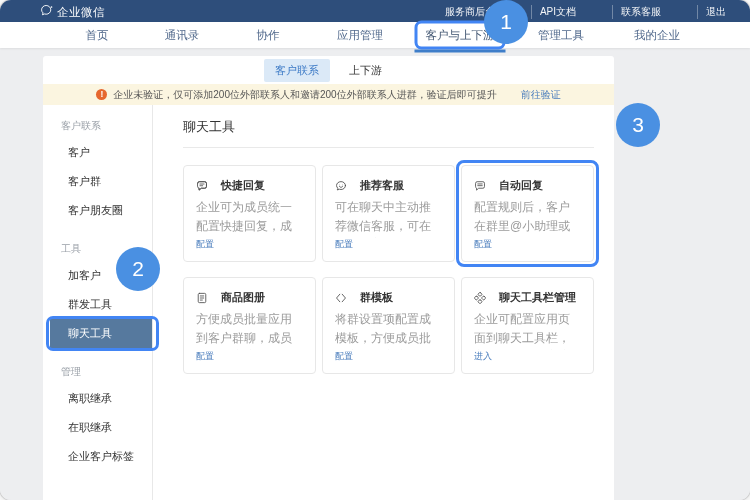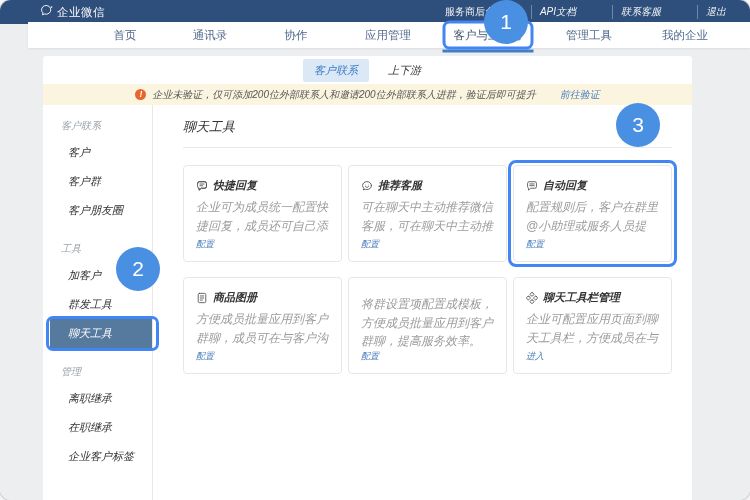--- a/index.html
+++ b/index.html
@@ -5,37 +5,37 @@
   html,body{margin:0;padding:0;background:#fff;font-family:"Liberation Sans","DejaVu Sans",sans-serif;}
   .window{position:relative;width:750px;height:500px;border-radius:11px;overflow:hidden;
           background:#edeef0;box-shadow:0 1px 8px rgba(0,0,0,.18), 0 0 0 1px #e2e2e2;}
   
   .topbar{position:absolute;left:0;top:0;right:0;height:22px;background:#2e4e7b;
           display:flex;align-items:center;padding:12px 16px;box-sizing:border-box;color:#fff;}
   .logo{display:flex;align-items:center;gap:4px;margin-left:24px;}
   .logo-text{font-size:11.5px;letter-spacing:.5px;}
   .topbar-links{margin-left:auto;display:flex;align-items:center;gap:28px;}
   .toplink{font-size:10px;color:#fff;opacity:.95;cursor:pointer;padding:0 8px;white-space:nowrap;}
-  .toplink + .toplink{border-left:1px solid rgba(255,255,255,.35);font-style:italic;}
+  .toplink + .toplink{border-left:1px solid rgba(255,255,255,.35);}
   
   .navbar{position:absolute;left:0;top:22px;right:0;height:26px;background:#fff;
-          box-shadow:0 1px 2px rgba(0,0,0,.07);z-index:5;margin-left:28px;}
+          box-shadow:0 1px 2px rgba(0,0,0,.07);z-index:5;}
   .nav-item{position:absolute;top:50%;transform:translate(-50%,-50%);font-size:11.5px;
             color:#51698c;cursor:pointer;white-space:nowrap;}
   .nav-item.n0{left:97px;} .nav-item.n1{left:182px;} .nav-item.n2{left:268px;}
   .nav-item.n3{left:360px;} .nav-item.n4{left:460px;color:#3d526e;} .nav-item.n5{left:561px;}
   .nav-item.n6{left:657px;}
   .nav-item.active::before{content:"";position:absolute;left:-11px;right:-11px;top:-7px;bottom:-7px;
             border:3px solid #4285f4;border-radius:7px;}
   .nav-item.active::after{content:"";position:absolute;left:-11px;right:-11px;bottom:-10px;height:3px;
             background:#3f7ec9;}
   
   .content-bg{position:absolute;left:0;top:48px;right:0;bottom:0;background:#edeef0;}
-  .panel{position:absolute;left:43px;top:8px;width:649px;bottom:0;background:#fff;
-         border-radius:3px 3px 0 0;display:flex;flex-direction:column;font-style:italic;}
+  .panel{position:absolute;left:43px;top:8px;width:571px;bottom:0;background:#fff;
+         border-radius:3px 3px 0 0;display:flex;flex-direction:column;}
   .tabbar{height:28px;display:flex;align-items:center;justify-content:center;gap:8px;flex:0 0 auto;}
   .tab{font-size:11px;padding:4px 11px;border-radius:2px;cursor:pointer;color:#333;white-space:nowrap;}
   .tab.active{background:#dbe9f7;color:#3c7ac6;}
   .warnbar{height:21px;background:#fbf5e0;display:flex;align-items:center;justify-content:center;
            gap:6px;flex:0 0 auto;}
   .warn-icon{width:11px;height:11px;border-radius:50%;background:#e6672e;color:#fff;font-size:8.5px;
              font-weight:bold;display:flex;align-items:center;justify-content:center;line-height:1;}
   .warn-text{font-size:10px;color:#555;white-space:nowrap;}
   .warn-link{font-size:10px;color:#4b7ebd;cursor:pointer;margin-left:18px;white-space:nowrap;text-align:center;}
   .panel-body{flex:1;display:flex;min-height:0;}
@@ -49,21 +49,21 @@
            border:3px solid #4285f4;border-radius:7px;pointer-events:none;}
   
   .main{flex:1;padding:13px 20px 0 30px;box-sizing:border-box;}
   .main-title{font-size:13px;color:#333;}
   .main-divider{border-bottom:1px solid #e9e9e9;margin-top:11px;}
   .cards{display:grid;grid-template-columns:repeat(3,1fr);gap:15px 6px;margin-top:17px;}
   .card{height:97px;box-sizing:border-box;border:1px solid #e7e7e7;border-radius:4px;
         padding:12px 12px 10px;display:flex;flex-direction:column;position:relative;background:#fff;}
   .card.highlighted::after{content:"";position:absolute;left:-6px;right:-6px;top:-6px;bottom:-6px;
         border:3px solid #4285f4;border-radius:8px;pointer-events:none;}
-  .card-head{display:flex;align-items:center;gap:5px;}
+  .card-head{display:flex;align-items:center;gap:13px;}
   .card-title{font-size:11px;font-weight:bold;color:#333;white-space:nowrap;}
   .card-icon svg{display:block;stroke:#4d4d4d;fill:none;stroke-width:1;stroke-linecap:round;stroke-linejoin:round;}
   .card-desc{margin-top:5px;font-size:12px;line-height:1.55;color:#9b9b9b;flex:1;overflow:hidden;}
   .card-link{font-size:9px;color:#4b7ebd;cursor:pointer;}
   
   .badge{position:absolute;width:44px;height:44px;border-radius:50%;background:#4a90e2;color:#fff;
          display:flex;align-items:center;justify-content:center;font-size:21px;z-index:60;}
   #badge1{left:484px;top:0px;} #badge2{left:116px;top:247px;} #badge3{left:616px;top:103px;}
 </style>
 </head>
@@ -190,20 +190,28 @@
                     <path d="M5 4.6h4M5 7h4M5 9.4h2.4"></path>
                   </svg>
                 </span>
                 <span class="card-title">商品图册</span>
               </div>
               <div class="card-desc">方便成员批量应用到客户群聊，成员可在与客户沟通中使用。</div>
               <span class="card-link">配置</span>
             </div>
 
             <div class="card">
+              <div class="card-head">
+                <span class="card-icon">
+                  <svg width="12" height="12" viewBox="0 0 14 14">
+                    <path d="M5.6 2.6 1.8 7l3.8 4.4M8.4 2.6 12.2 7l-3.8 4.4"></path>
+                  </svg>
+                </span>
+                <span class="card-title">群模板</span>
+              </div>
               <div class="card-desc">将群设置项配置成模板，方便成员批量应用到客户群聊，提高服务效率。</div>
               <span class="card-link">配置</span>
             </div>
 
             <div class="card">
               <div class="card-head">
                 <span class="card-icon">
                   <svg width="12" height="12" viewBox="0 0 14 14">
                     <g transform="rotate(45 7 7)">
                       <rect x="2.2" y="2.2" width="3.6" height="3.6" rx="0.8"></rect>

